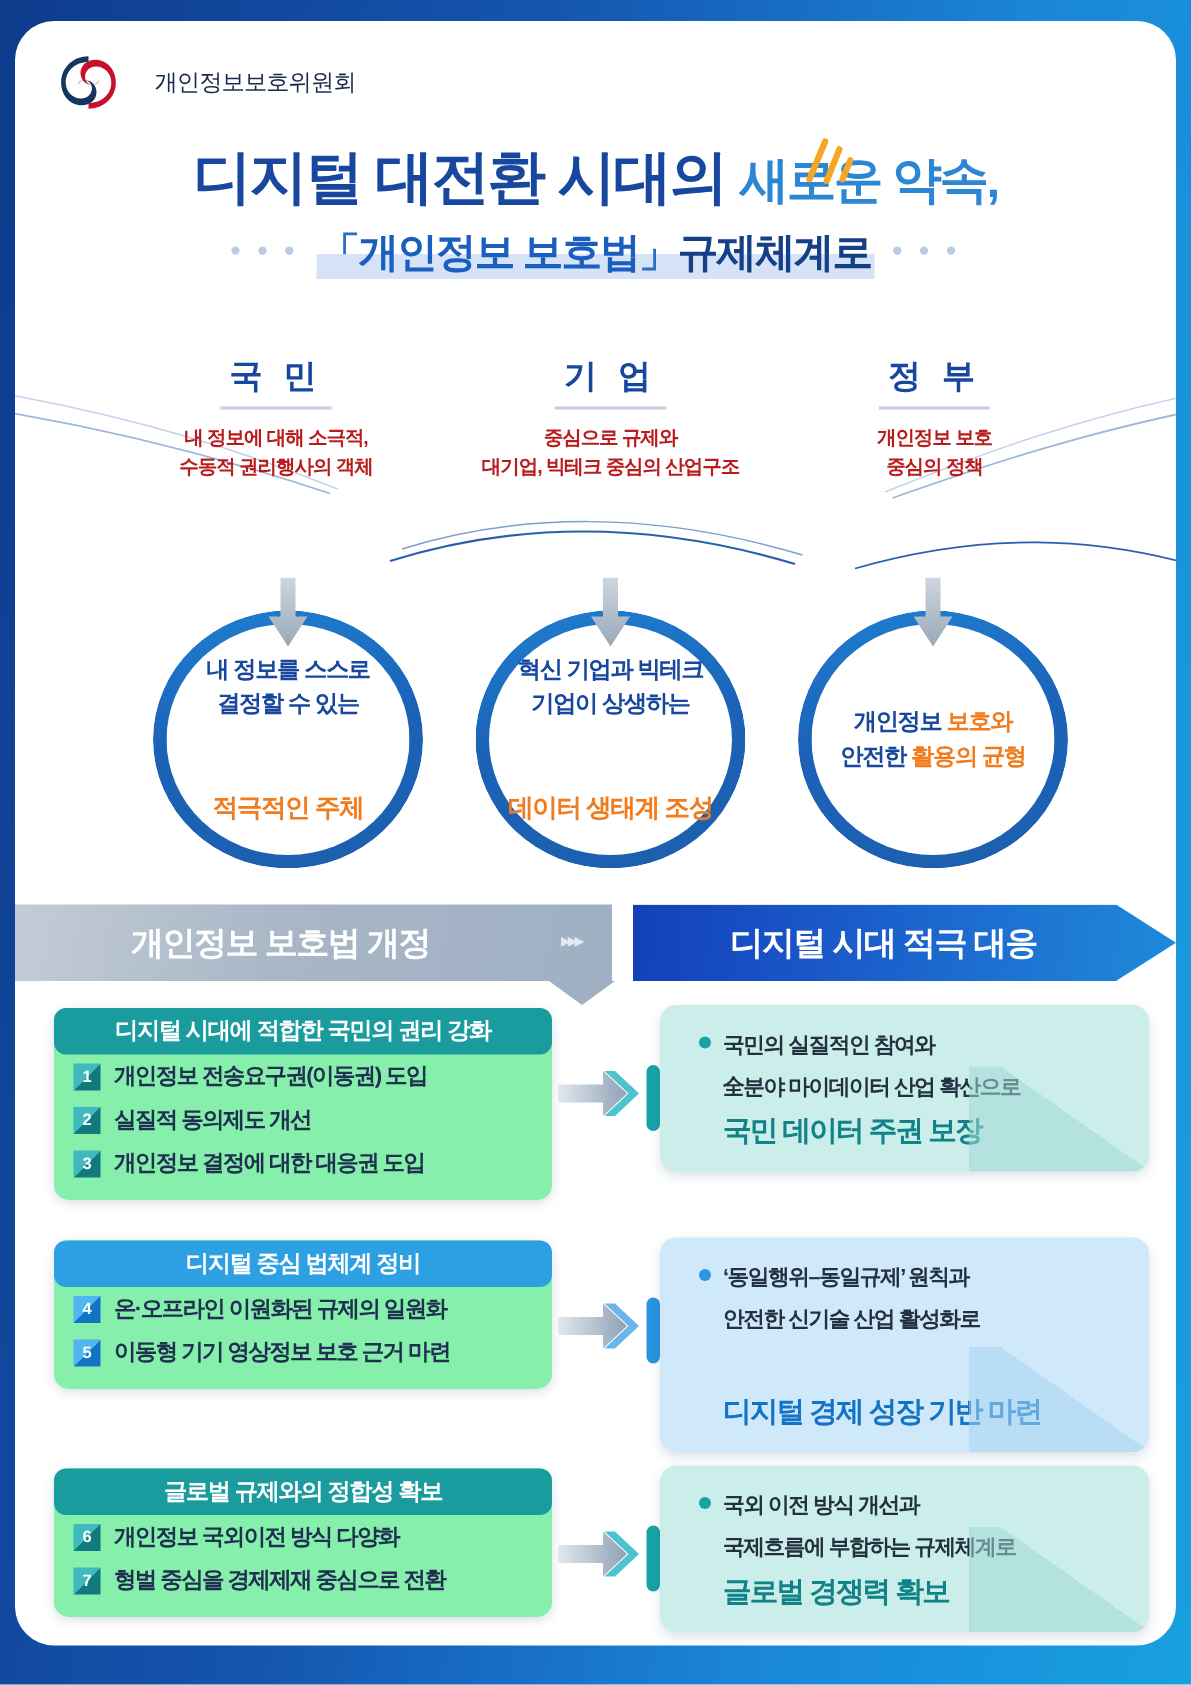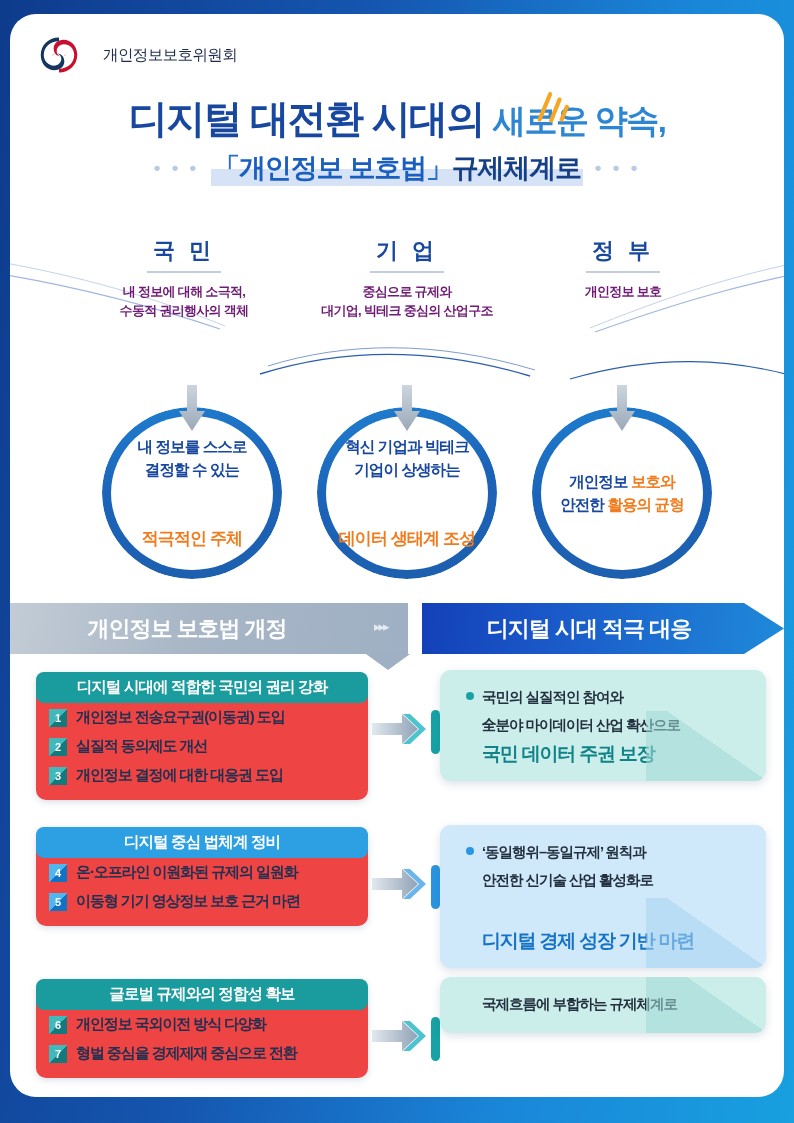--- a/index.html
+++ b/index.html
@@ -59,21 +59,21 @@
   .col { position: absolute; top: 0; width: 250px; text-align: center; }
   .col.c1 { left: 49px; }
   .col.c2 { left: 272px; }
   .col.c3 { left: 488px; }
   .col-title {
     font-size: 22px; font-weight: 800; color: #17479e; letter-spacing: 4px;
     display: inline-block; padding: 0 6px 5px 6px;
     border-bottom: 2.5px solid #c3cede;
   }
   .col-desc {
-    margin-top: 10px; font-size: 13px; font-weight: 700; color: #701a75;
+    margin-top: 10px; font-size: 13px; font-weight: 700; color: #b91c1c;
     line-height: 1.45; letter-spacing: -0.7px;
   }
 
   
   .swoosh { position: absolute; left: 0; top: 200px; width: 794px; height: 200px; pointer-events: none; }
 
   
   .circles { position: absolute; left: 0; right: 0; top: 393px; height: 180px; }
   .circle {
     position: absolute; top: 0; width: 180px; height: 172px;
@@ -137,21 +137,21 @@
 
   
   .rows { position: absolute; left: 0; right: 0; top: 658px; bottom: 0; }
   .row { position: absolute; left: 0; right: 0; height: 142px; }
   .row.r1 { top: 0; }
   .row.r2 { top: 155px; }
   .row.r3 { top: 307px; }
 
   .left-card {
     position: absolute; left: 26px; top: 0; width: 332px;
-    background: #ef4444; border-radius: 10px;
+    background: #86efac; border-radius: 10px;
     box-shadow: 0 2px 7px rgba(40,70,110,0.18);
     padding-bottom: 10px;
   }
   .card-head {
     height: 31px; border-radius: 8px;
     display: flex; align-items: center; justify-content: center;
     font-size: 15.5px; font-weight: 700; color: #fff; letter-spacing: -0.9px;
   }
   .teal-head { background: #1a9b9e; }
   .blue-head { background: #2ca0e2; }
@@ -271,20 +271,21 @@
       <div class="col-title">기 업</div>
       <div class="col-desc">
         <div>중심으로 규제와</div>
         <div>대기업, 빅테크 중심의 산업구조</div>
       </div>
     </div>
     <div class="col c3">
       <div class="col-title">정 부</div>
       <div class="col-desc">
         <div>개인정보 보호</div>
+        <div>중심의 정책</div>
       </div>
     </div>
   </div>
 
   <div class="circles">
 
     <div class="circle k1">
       <svg class="circle-arrow" viewBox="0 0 26 46">
         <defs>
             <linearGradient id="ga1" x1="0" y1="0" x2="0" y2="1">
@@ -428,18 +429,23 @@
           <div class="item-text">형벌 중심을 경제제재 중심으로 전환</div>
         </div>
       </div>
       <svg class="arrow-mid" viewBox="0 0 60 34">
         <path d="M0 11 h30 V2 l16 15 l-16 15 v-9 H0 Z" fill="url(#ar1)"></path>
         <path d="M38 2 l16 15 l-16 15 l-7 0 l16 -15 l-16 -15 Z" fill="#4cc3ce"></path>
       </svg>
       <div class="tab-mark teal"></div>
       <div class="right-card tealbg">
         <div class="rc-deco teal"></div>
+        <div class="rc-line">
+          <span class="dot teal"></span>
+          <span class="rc-t1">국외 이전 방식 개선과</span>
+        </div>
         <div class="rc-t2">국제흐름에 부합하는 규제체계로</div>
+        <div class="rc-t3 teal">글로벌 경쟁력 확보</div>
       </div>
     </div>
 
   </div>
 </div>
 
 </body></html>

